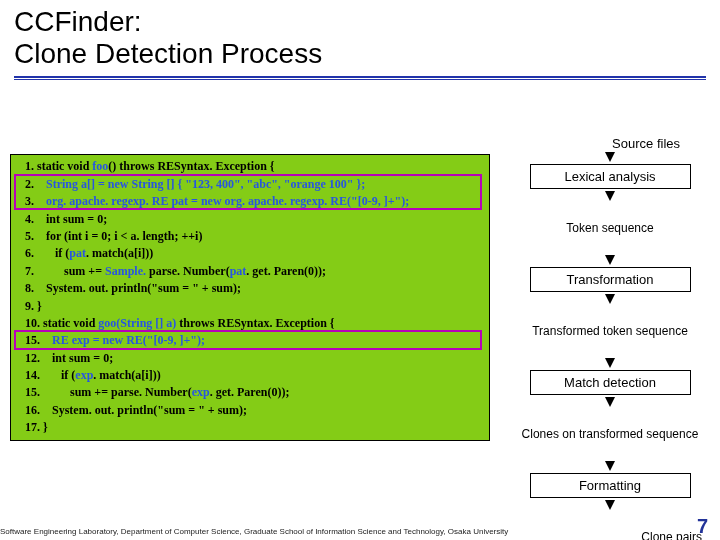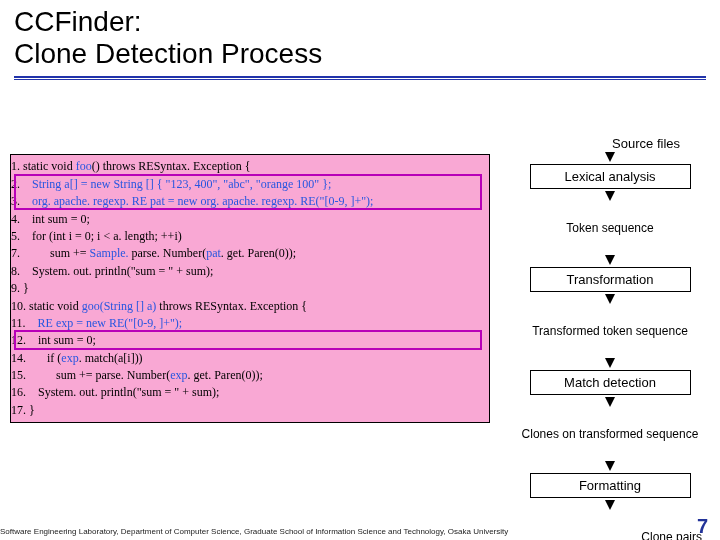--- a/index.html
+++ b/index.html
@@ -35,24 +35,25 @@
     right: 40px;
     top: 56px;
     font-family: Arial, sans-serif;
     font-size: 13px;
   }
   .code-box {
     position: absolute;
     left: 10px; top: 74px;
     width: 480px;
     border: 1.5px solid #000;
-    padding: 3px 6px 3px 0;
+    padding: 3px 6px 3px 14px;
     font-size: 12px;
     line-height: 1.45;
-    background: #f9a8d4;
+    background: #84cc16;
+    font-weight: bold;
   }
   .code-line { white-space: pre; }
   .blue { color: #2756e0; }
   .pipeline {
     position: absolute;
     right: 10px; top: 70px;
     width: 200px;
     text-align: center;
   }
   .arrow {
@@ -103,25 +104,26 @@
 <div class="content">
 
   <div class="source-label">Source files</div>
 
   <div class="code-box">
     <div class="code-line"><span>1. static void </span><span class="blue">foo</span><span>() throws RESyntax. Exception {</span></div>
     <div class="code-line"><span>2.    </span><span class="blue">String a[] = new String [] { "123, 400", "abc", "orange 100" };</span></div>
     <div class="code-line"><span>3.    </span><span class="blue">org. apache. regexp. RE pat = new org. apache. regexp. RE("[0-9, ]+");</span></div>
     <div class="code-line">4.    int sum = 0;</div>
     <div class="code-line">5.    for (int i = 0; i &lt; a. length; ++i)</div>
+    <div class="code-line"><span>6.       if (</span><span class="blue">pat</span><span>. match(a[i]))</span></div>
     <div class="code-line"><span>7.          sum += </span><span class="blue">Sample. </span><span>parse. Number(</span><span class="blue">pat</span><span>. get. Paren(0));</span></div>
     <div class="code-line">8.    System. out. println("sum = " + sum);</div>
     <div class="code-line">9. }</div>
     <div class="code-line"><span>10. static void </span><span class="blue">goo(String [] a)</span><span> throws RESyntax. Exception {</span></div>
-    <div class="code-line"><span>11.    </span><span class="blue">RE exp = new RE("[0-9, ]+");</span></div>
+    <div class="code-line"><span>15.    </span><span class="blue">RE exp = new RE("[0-9, ]+");</span></div>
     <div class="code-line">12.    int sum = 0;</div>
     <div class="code-line"><span>14.       if (</span><span class="blue">exp</span><span>. match(a[i]))</span></div>
     <div class="code-line"><span>15.          sum += parse. Number(</span><span class="blue">exp</span><span>. get. Paren(0));</span></div>
     <div class="code-line">16.    System. out. println("sum = " + sum);</div>
     <div class="code-line">17. }</div>
   </div>
 
   <div class="hl1" style="left:14px; top:94px; width:468px; height:36px;"></div>
   <div class="hl1" style="left:14px; top:250px; width:468px; height:20px;"></div>
 

